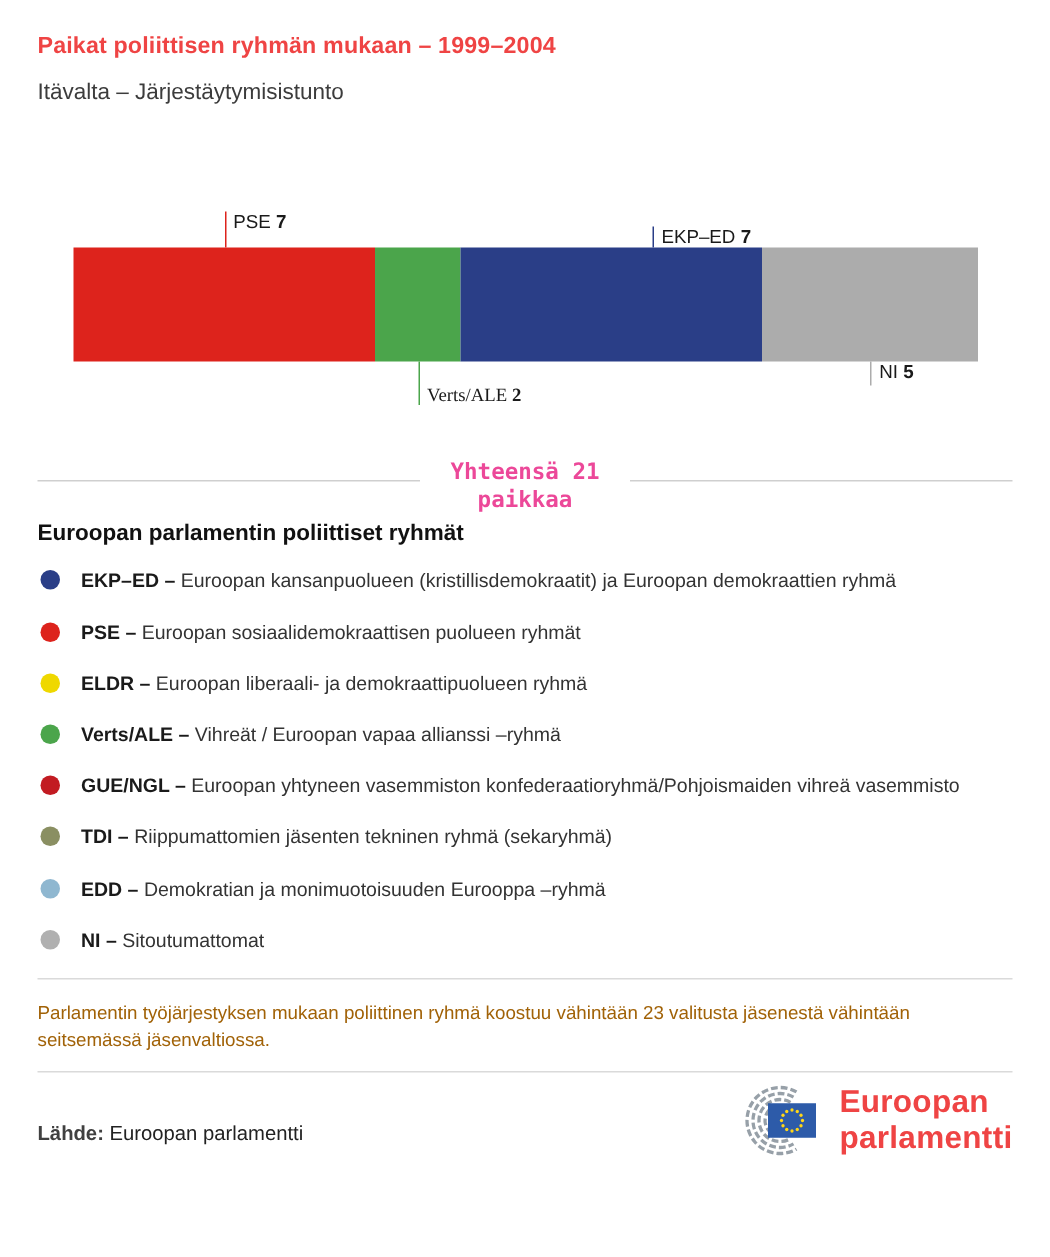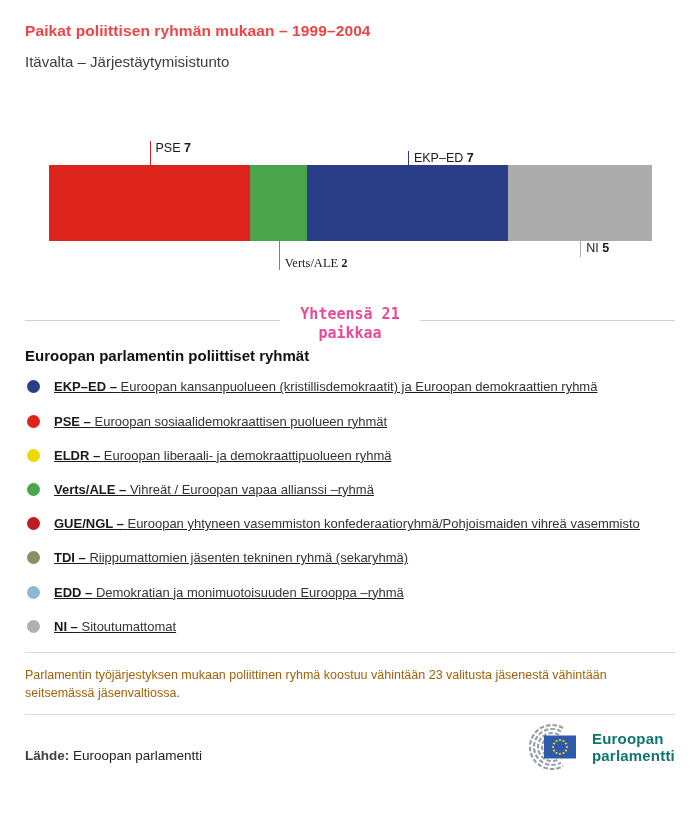--- a/index.html
+++ b/index.html
@@ -14,48 +14,48 @@
   
   .chart{position:relative;height:150px;margin-top:62px;}
   .bar-wrap{position:absolute;left:49px;right:48px;top:33px;height:76px;display:flex;}
   .segment{height:100%;}
   .callout-layer{position:absolute;left:49px;right:48px;top:0;bottom:0;}
   .callout{position:absolute;display:flex;align-items:flex-start;}
   .callout .tick{flex:0 0 1px;width:1px;}
   .callout-label{padding-left:5px;font-size:12.5px;line-height:1.15;white-space:nowrap;color:#1a1a1a;}
   .callout-label b{font-weight:bold;}
   .callout-0{top:9px;}  .callout-0 .tick{height:24px;}
-  .callout-2{top:19px;} .callout-2 .tick{height:14px;}
+  .callout-2{top:19px;margin-left:27px;} .callout-2 .tick{height:14px;}
   .callout-1{top:109px;align-items:flex-end;} .callout-1 .tick{height:29px;}
   .callout-3{top:109px;} .callout-3 .tick{height:16px;}
   
   .total-row{display:flex;align-items:flex-start;margin:23px 25px 0;}
   .rule{flex:1;height:1px;background:#cfcfcf;margin-top:15px;}
   .total-label{
     flex:0 0 128px;text-align:center;
     font-family:"DejaVu Sans Mono",monospace;font-weight:bold;font-size:15px;line-height:1.28;color:#ec4899;
     padding:0 6px;
   }
   
   .legend-heading{margin:4px 25px 0;font-size:15px;font-weight:bold;color:#111;}
   .legend-list{margin:14px 25px 0;}
-  .legend-row{display:flex;align-items:flex-start;margin-bottom:16px;text-decoration:underline;}
+  .legend-row{display:flex;align-items:flex-start;margin-bottom:16px;}
   .dot{flex:0 0 13px;width:13px;height:13px;border-radius:50%;margin:2px 14px 0 2px;}
   .legend-text{margin:0;font-size:13px;line-height:1.4;color:#333;}
   .legend-text b{color:#1a1a1a;}
   
   .divider{height:1px;background:#dadada;margin:0 25px;}
   .divider-top{margin-top:16px;}
   .note{margin:0;padding:13px 25px 12px;font-size:12.5px;line-height:1.45;color:#a16207;max-width:655px;box-sizing:border-box;}
   
   .footer{position:relative;height:70px;margin:0 25px;}
   .source{position:absolute;left:0;top:33px;font-size:13.5px;color:#222;}
   .source b{color:#404040;}
   .ep-logo{position:absolute;right:0;top:8px;display:flex;align-items:center;}
-  .ep-logo-text{margin-left:8px;font-size:15px;line-height:1.15;font-weight:bold;color:#0f766e;letter-spacing:.2px;}
+  .ep-logo-text{margin-left:8px;font-size:21px;line-height:1.15;font-weight:bold;color:#ef4444;letter-spacing:.2px;}
 </style>
 </head>
 <body>
 
 <div class="page">
 
   <div class="header">
     <h1 class="title">Paikat poliittisen ryhmän mukaan – 1999–2004</h1>
     <p class="subtitle">Itävalta – Järjestäytymisistunto</p>
   </div>

